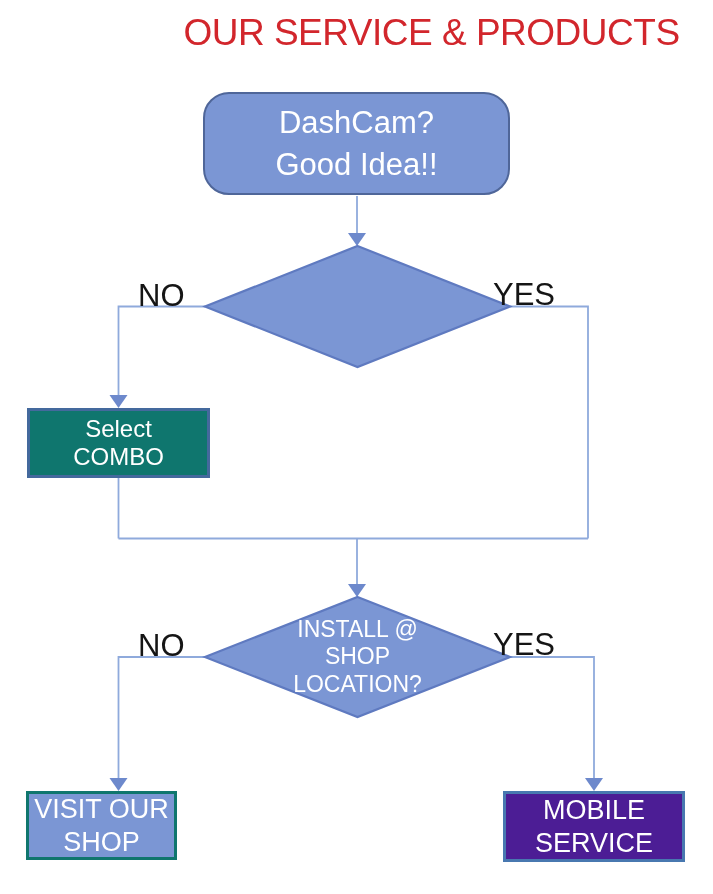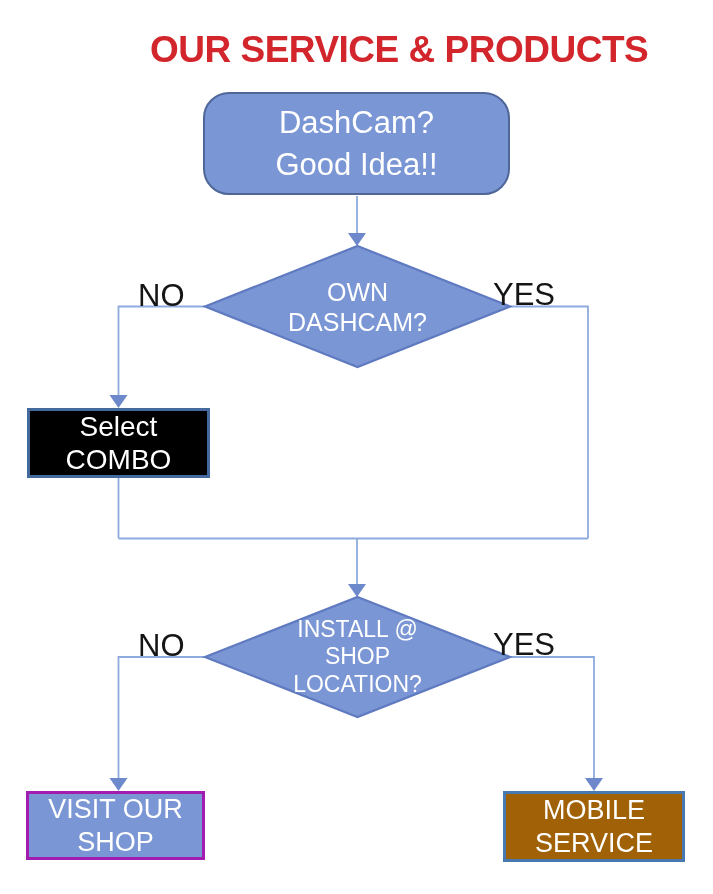--- a/index.html
+++ b/index.html
@@ -8,25 +8,25 @@
     width: 713px;
     height: 894px;
     background: #ffffff;
     font-family: "Liberation Sans", sans-serif;
     overflow: hidden;
   }
   .abs { position: absolute; }
 
   #page-title {
     left: 150px; top: 12px; width: 563px;
+    text-align: center;
     font-size: 37px;
-    font-weight: 700;
+    font-weight: 400;
     letter-spacing: -0.5px;
     color: #D2262C;
-    margin-top: 17px;
   }
 
   .node {
     display: flex;
     align-items: center;
     justify-content: center;
     text-align: center;
     color: #ffffff;
     white-space: pre-line;
     box-sizing: border-box;
@@ -36,37 +36,37 @@
     left: 203px; top: 92px; width: 307px; height: 103px;
     background: #7B96D4;
     border: 2.5px solid #4F6699;
     border-radius: 26px;
     font-size: 31px;
     line-height: 1.33;
   }
 
   #combo-node {
     left: 27px; top: 408px; width: 183px; height: 70px;
-    background: #000000;
+    background: #0f766e;
     border: 3px solid #44699D;
-    font-size: 28px;
+    font-size: 24px;
     line-height: 1.18;
   }
 
   #shop-node {
-    left: 26px; top: 791px; width: 179px; height: 69px;
+    left: 26px; top: 791px; width: 151px; height: 69px;
     background: #7B96D4;
-    border: 3px solid #a21caf;
+    border: 3px solid #0f766e;
     font-size: 27px;
     line-height: 1.2;
   }
 
   #mobile-node {
     left: 503px; top: 791px; width: 182px; height: 71px;
-    background: #a16207;
+    background: #4c1d95;
     border: 3px solid #4878B0;
     font-size: 27px;
     line-height: 1.2;
   }
 
   .diamond-label {
     display: flex;
     align-items: center;
     justify-content: center;
     text-align: center;
@@ -148,22 +148,20 @@
 
   <div id="combo-node" class="abs node">Select
 COMBO</div>
 
   <div id="shop-node" class="abs node">VISIT OUR
 SHOP</div>
 
   <div id="mobile-node" class="abs node">MOBILE
 SERVICE</div>
 
-  <div id="decision1-label" class="abs diamond-label">OWN
-DASHCAM?</div>
 
   <div id="decision2-label" class="abs diamond-label">INSTALL @
 SHOP
 LOCATION?</div>
 
   <div id="decision1-no-label" class="abs branch-label">NO</div>
 
   <div id="decision1-yes-label" class="abs branch-label">YES</div>
 
   <div id="decision2-no-label" class="abs branch-label">NO</div>

